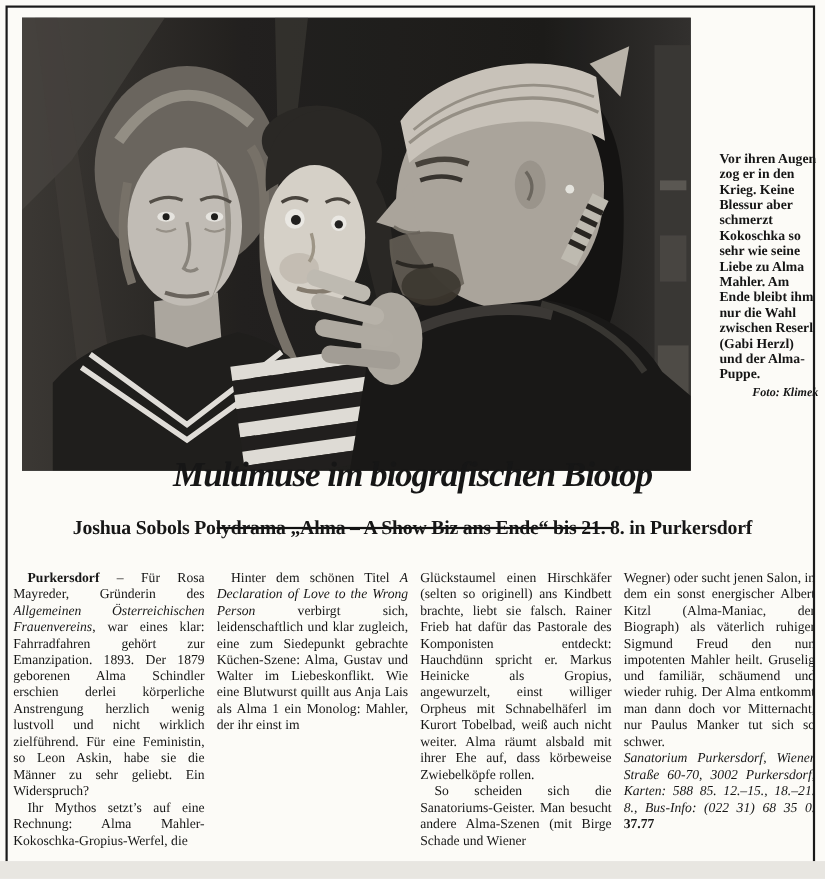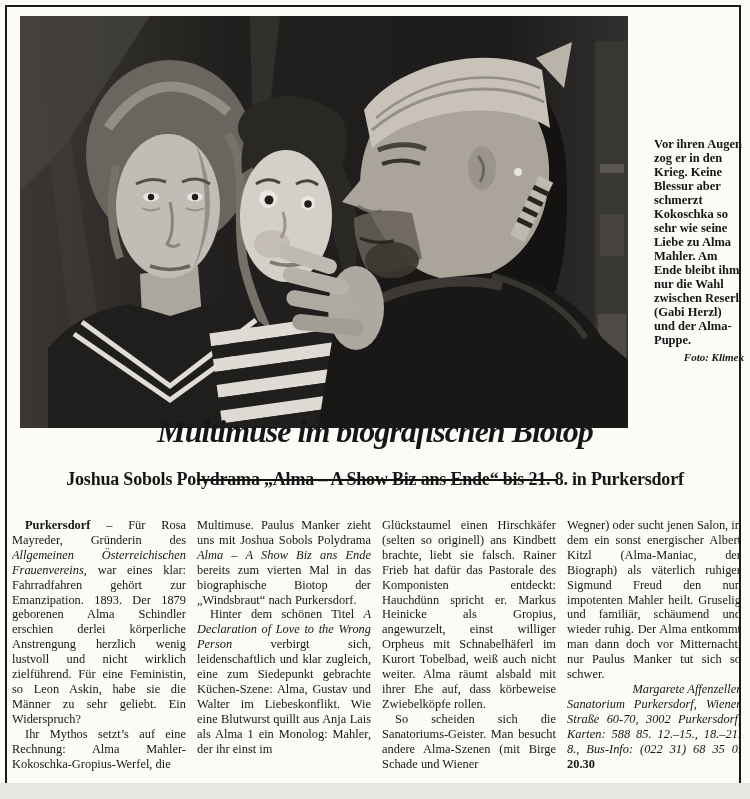--- a/index.html
+++ b/index.html
@@ -176,27 +176,25 @@
   <div class="headline">Multimuse im biografischen Biotop</div>
   <div class="headline-rule"></div>
   <div class="subhead">Joshua Sobols Polydrama „Alma – A Show Biz ans Ende“ bis 21. 8. in Purkersdorf</div>
 
   <div class="body-cols">
       <div class="col">
         <p class="indent"><span class="bd">Purkersdorf</span><span> – Für Rosa Mayreder, Gründerin des </span><span class="it">Allgemeinen Österreichischen Frauenvereins</span><span>, war eines klar: Fahrradfahren gehört zur Emanzipation. 1893. Der 1879 geborenen Alma Schindler erschien derlei körperliche Anstrengung herzlich wenig lustvoll und nicht wirklich zielführend. Für eine Feministin, so Leon Askin, habe sie die Männer zu sehr geliebt. Ein Widerspruch?</span></p>
         <p class="indent"><span>Ihr Mythos setzt’s auf eine Rechnung: Alma Mahler-Kokoschka-Gropius-Werfel, die</span></p>
       </div>
       <div class="col">
-        <p class=""><span>Multimuse. Paulus Manker zieht uns mit Joshua Sobols Polydrama </span><span class="it">Alma – A Show Biz ans Ende</span><span> bereits zum vierten Mal in das biographische Biotop der „Windsbraut“ nach Purkersdorf.</span></p>
         <p class="indent"><span>Hinter dem schönen Titel </span><span class="it">A Declaration of Love to the Wrong Person</span><span> verbirgt sich, leidenschaftlich und klar zugleich, eine zum Siedepunkt gebrachte Küchen-Szene: Alma, Gustav und Walter im Liebeskonflikt. Wie eine Blutwurst quillt aus Anja Lais als Alma 1 ein Monolog: Mahler, der ihr einst im</span></p>
       </div>
       <div class="col">
         <p class=""><span>Glückstaumel einen Hirschkäfer (selten so originell) ans Kindbett brachte, liebt sie falsch. Rainer Frieb hat dafür das Pastorale des Komponisten entdeckt: Hauchdünn spricht er. Markus Heinicke als Gropius, angewurzelt, einst williger Orpheus mit Schnabelhäferl im Kurort Tobelbad, weiß auch nicht weiter. Alma räumt alsbald mit ihrer Ehe auf, dass körbeweise Zwiebelköpfe rollen.</span></p>
         <p class="indent"><span>So scheiden sich die Sanatoriums-Geister. Man besucht andere Alma-Szenen (mit Birge Schade und Wiener</span></p>
       </div>
       <div class="col">
         <p class=""><span>Wegner) oder sucht jenen Salon, in dem ein sonst energischer Albert Kitzl (Alma-Maniac, der Biograph) als väterlich ruhiger Sigmund Freud den nun impotenten Mahler heilt. Gruselig und familiär, schäumend und wieder ruhig. Der Alma entkommt man dann doch vor Mitternacht, nur Paulus Manker tut sich so schwer.</span></p>
-        <p class=" sig"><span>Margarete Affenzeller</span></p>
-        <p class=" info"><span>Sanatorium Purkersdorf, Wiener Straße 60-70, 3002 Purkersdorf, Karten: 588 85. 12.–15., 18.–21. 8., Bus-Info: (022 31) 68 35 0. </span><span class="bd-upright">20.30</span></p>
+        <p class=" info"><span>Sanatorium Purkersdorf, Wiener Straße 60-70, 3002 Purkersdorf, Karten: 588 85. 12.–15., 18.–21. 8., Bus-Info: (022 31) 68 35 0. </span><span class="bd-upright">37.77</span></p>
       </div>
     </div>
 
 </div>
 
 </body></html>

